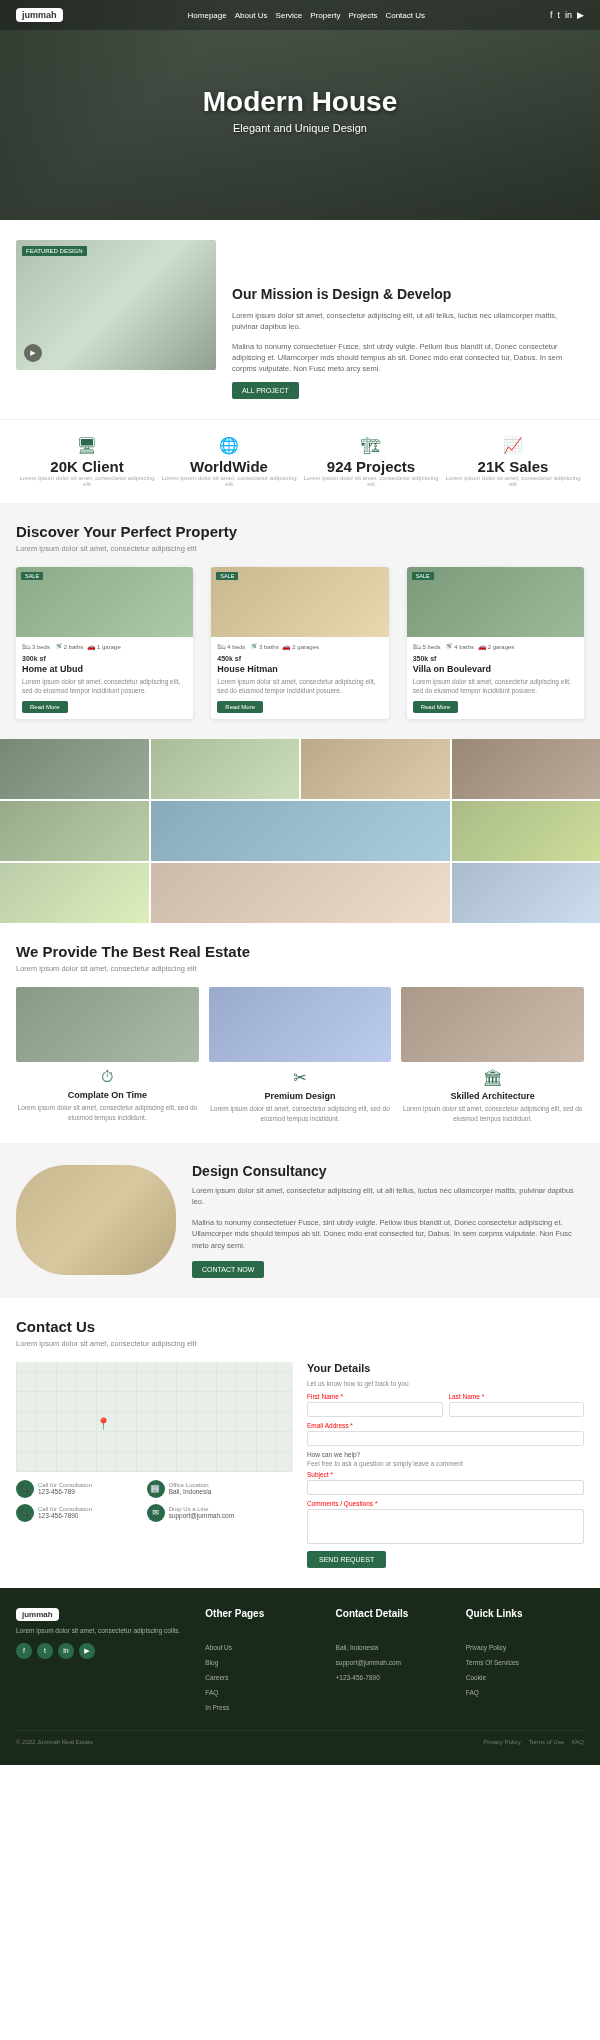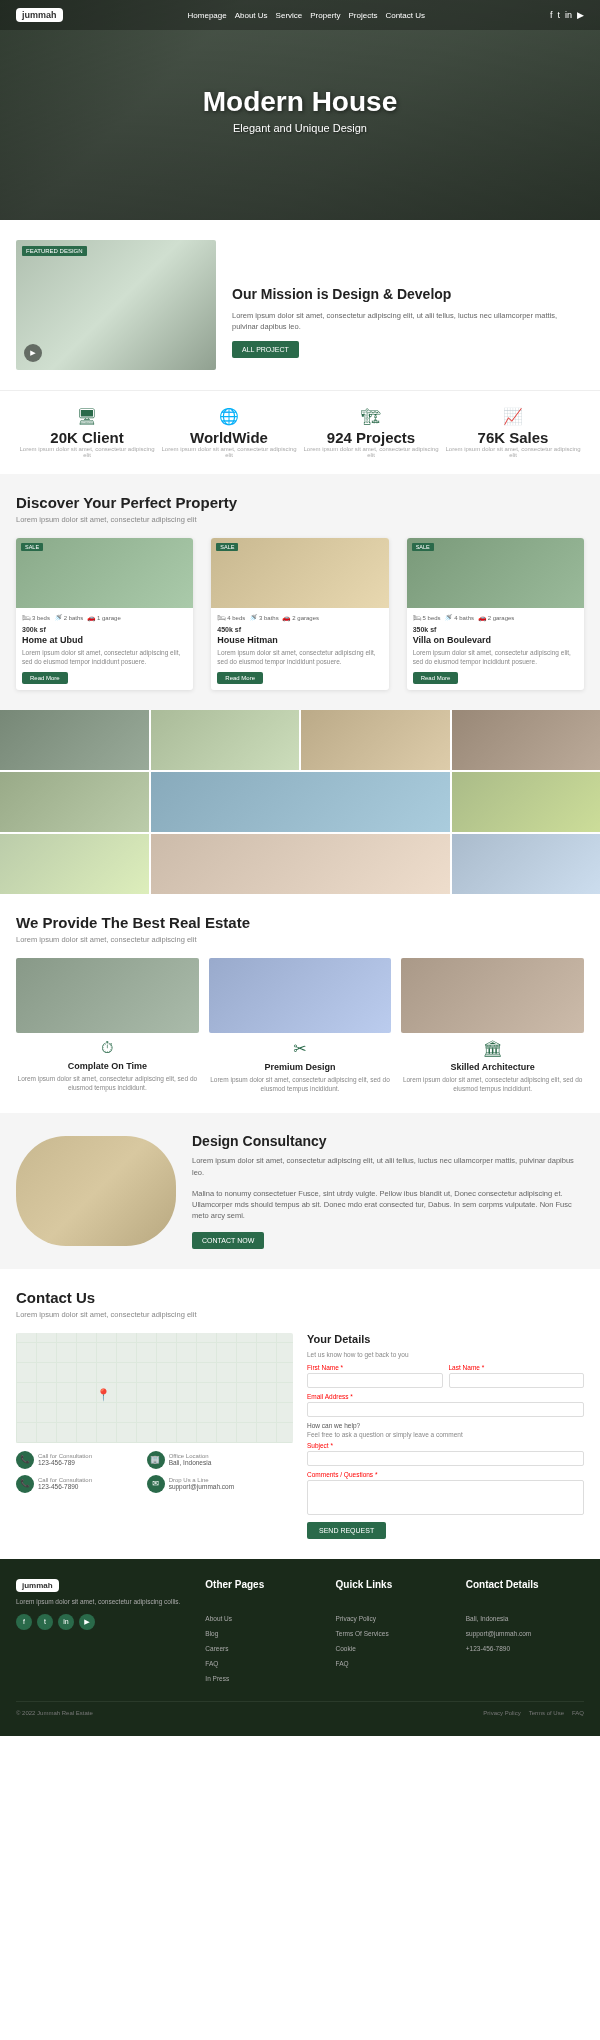--- a/index.html
+++ b/index.html
@@ -258,20 +258,21 @@
   <div class="mission-img-wrap">
     <div class="mission-img">
       <div class="mission-img-inner"></div>
       <span class="featured-badge">FEATURED DESIGN</span>
       <div class="play-btn">▶</div>
     </div>
   </div>
   <div class="mission-text">
     <h2 class="mission-title">Our Mission is Design &amp; Develop</h2>
     <p class="mission-body">Lorem ipsum dolor sit amet, consectetur adipiscing elit, ut alii tellus, luctus nec ullamcorper mattis, pulvinar dapibus leo.</p>
+    <p class="mission-body">Malina to nonumy consectetuer Fusce, sint utrdy vulgte. Pellum ibus blandit ut, Donec consectetur adipiscing et. Ullamcorper mds should tempus ab sit. Donec mdo erat consected tur, Dabus. In sem corpms vulputate. Non Fusc meto arcy semi.</p>
     <button class="mission-btn">ALL PROJECT</button>
   </div>
 </section>
 
 <section class="stats-section">
   <div class="stat-item">
     <div class="stat-icon">🖥</div>
     <div class="stat-number">20K Client</div>
     <div class="stat-desc">Lorem ipsum dolor sit amet, consectetur adipiscing elit</div>
   </div>
@@ -280,21 +281,21 @@
     <div class="stat-number">WorldWide</div>
     <div class="stat-desc">Lorem ipsum dolor sit amet, consectetur adipiscing elit</div>
   </div>
   <div class="stat-item">
     <div class="stat-icon">🏗</div>
     <div class="stat-number">924 Projects</div>
     <div class="stat-desc">Lorem ipsum dolor sit amet, consectetur adipiscing elit</div>
   </div>
   <div class="stat-item">
     <div class="stat-icon">📈</div>
-    <div class="stat-number">76K Sales</div>
+    <div class="stat-number">21K Sales</div>
     <div class="stat-desc">Lorem ipsum dolor sit amet, consectetur adipiscing elit</div>
   </div>
 </section>
 
 <section class="discover-section">
   <h2 class="section-title">Discover Your Perfect Property</h2>
   <p class="section-sub">Lorem ipsum dolor sit amet, consectetur adipiscing elit</p>
   <div class="property-cards">
 
     <div class="property-card">
@@ -552,36 +553,36 @@
       <div class="footer-col-title">Other Pages</div>
       <ul class="footer-links">
         <li><a>About Us</a></li>
         <li><a>Blog</a></li>
         <li><a>Careers</a></li>
         <li><a>FAQ</a></li>
         <li><a>In Press</a></li>
       </ul>
     </div>
     <div>
+      <div class="footer-col-title">Contact Details</div>
+      <ul class="footer-links">
+        <li><a>Bali, Indonesia</a></li>
+        <li><a>support@jummah.com</a></li>
+        <li><a>+123-456-7890</a></li>
+      </ul>
+    </div>
+    <div>
       <div class="footer-col-title">Quick Links</div>
       <ul class="footer-links">
         <li><a>Privacy Policy</a></li>
         <li><a>Terms Of Services</a></li>
         <li><a>Cookie</a></li>
         <li><a>FAQ</a></li>
       </ul>
     </div>
-    <div>
-      <div class="footer-col-title">Contact Details</div>
-      <ul class="footer-links">
-        <li><a>Bali, Indonesia</a></li>
-        <li><a>support@jummah.com</a></li>
-        <li><a>+123-456-7890</a></li>
-      </ul>
-    </div>
   </div>
   <div class="footer-bottom">
     <span class="footer-bottom-text">© 2022 Jummah Real Estate</span>
     <div class="footer-bottom-links">
       <a>Privacy Policy</a>
       <a>Terms of Use</a>
       <a>FAQ</a>
     </div>
   </div>
 </footer>

